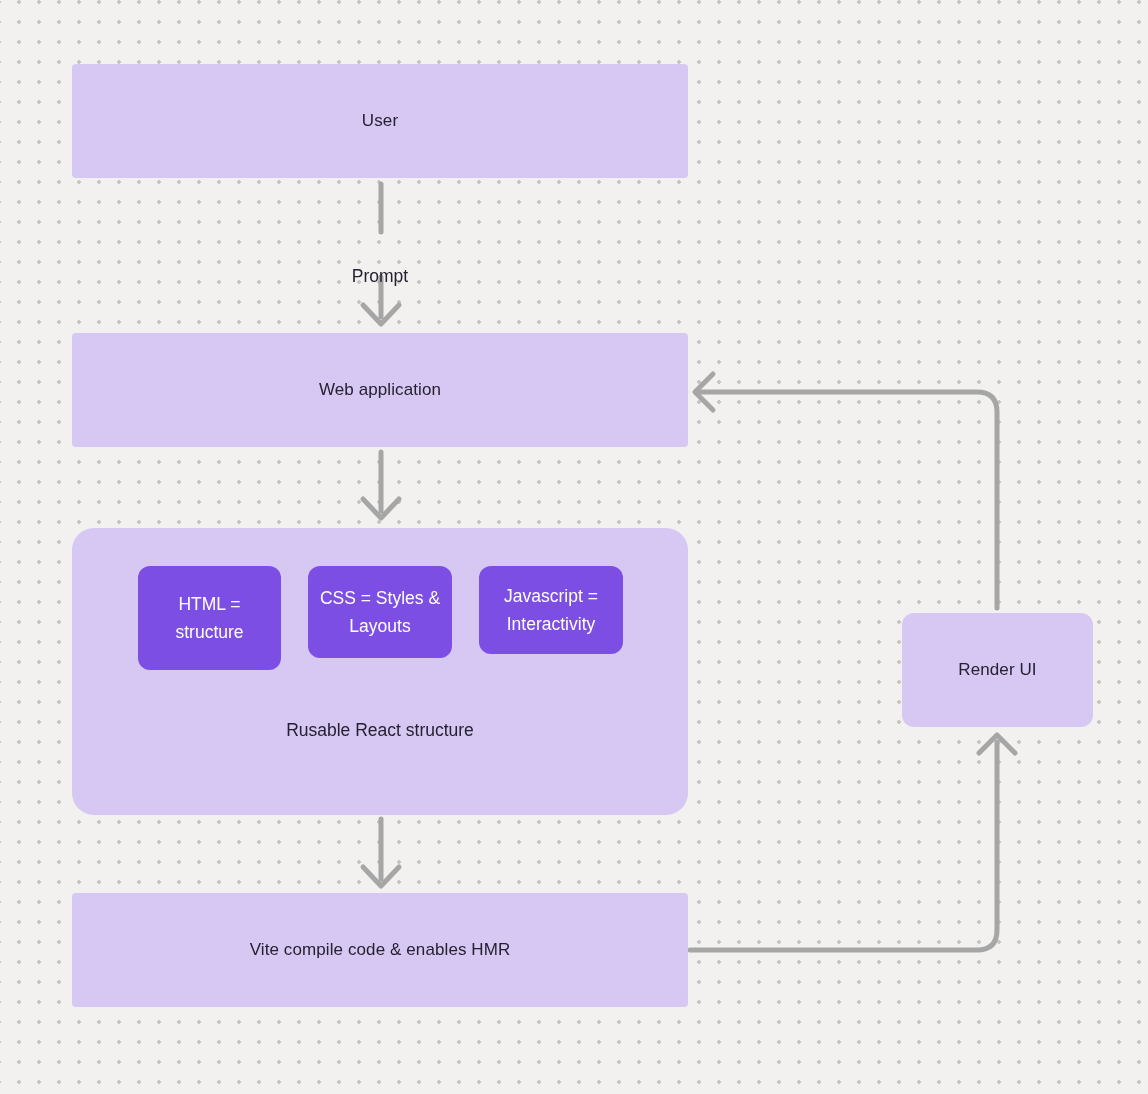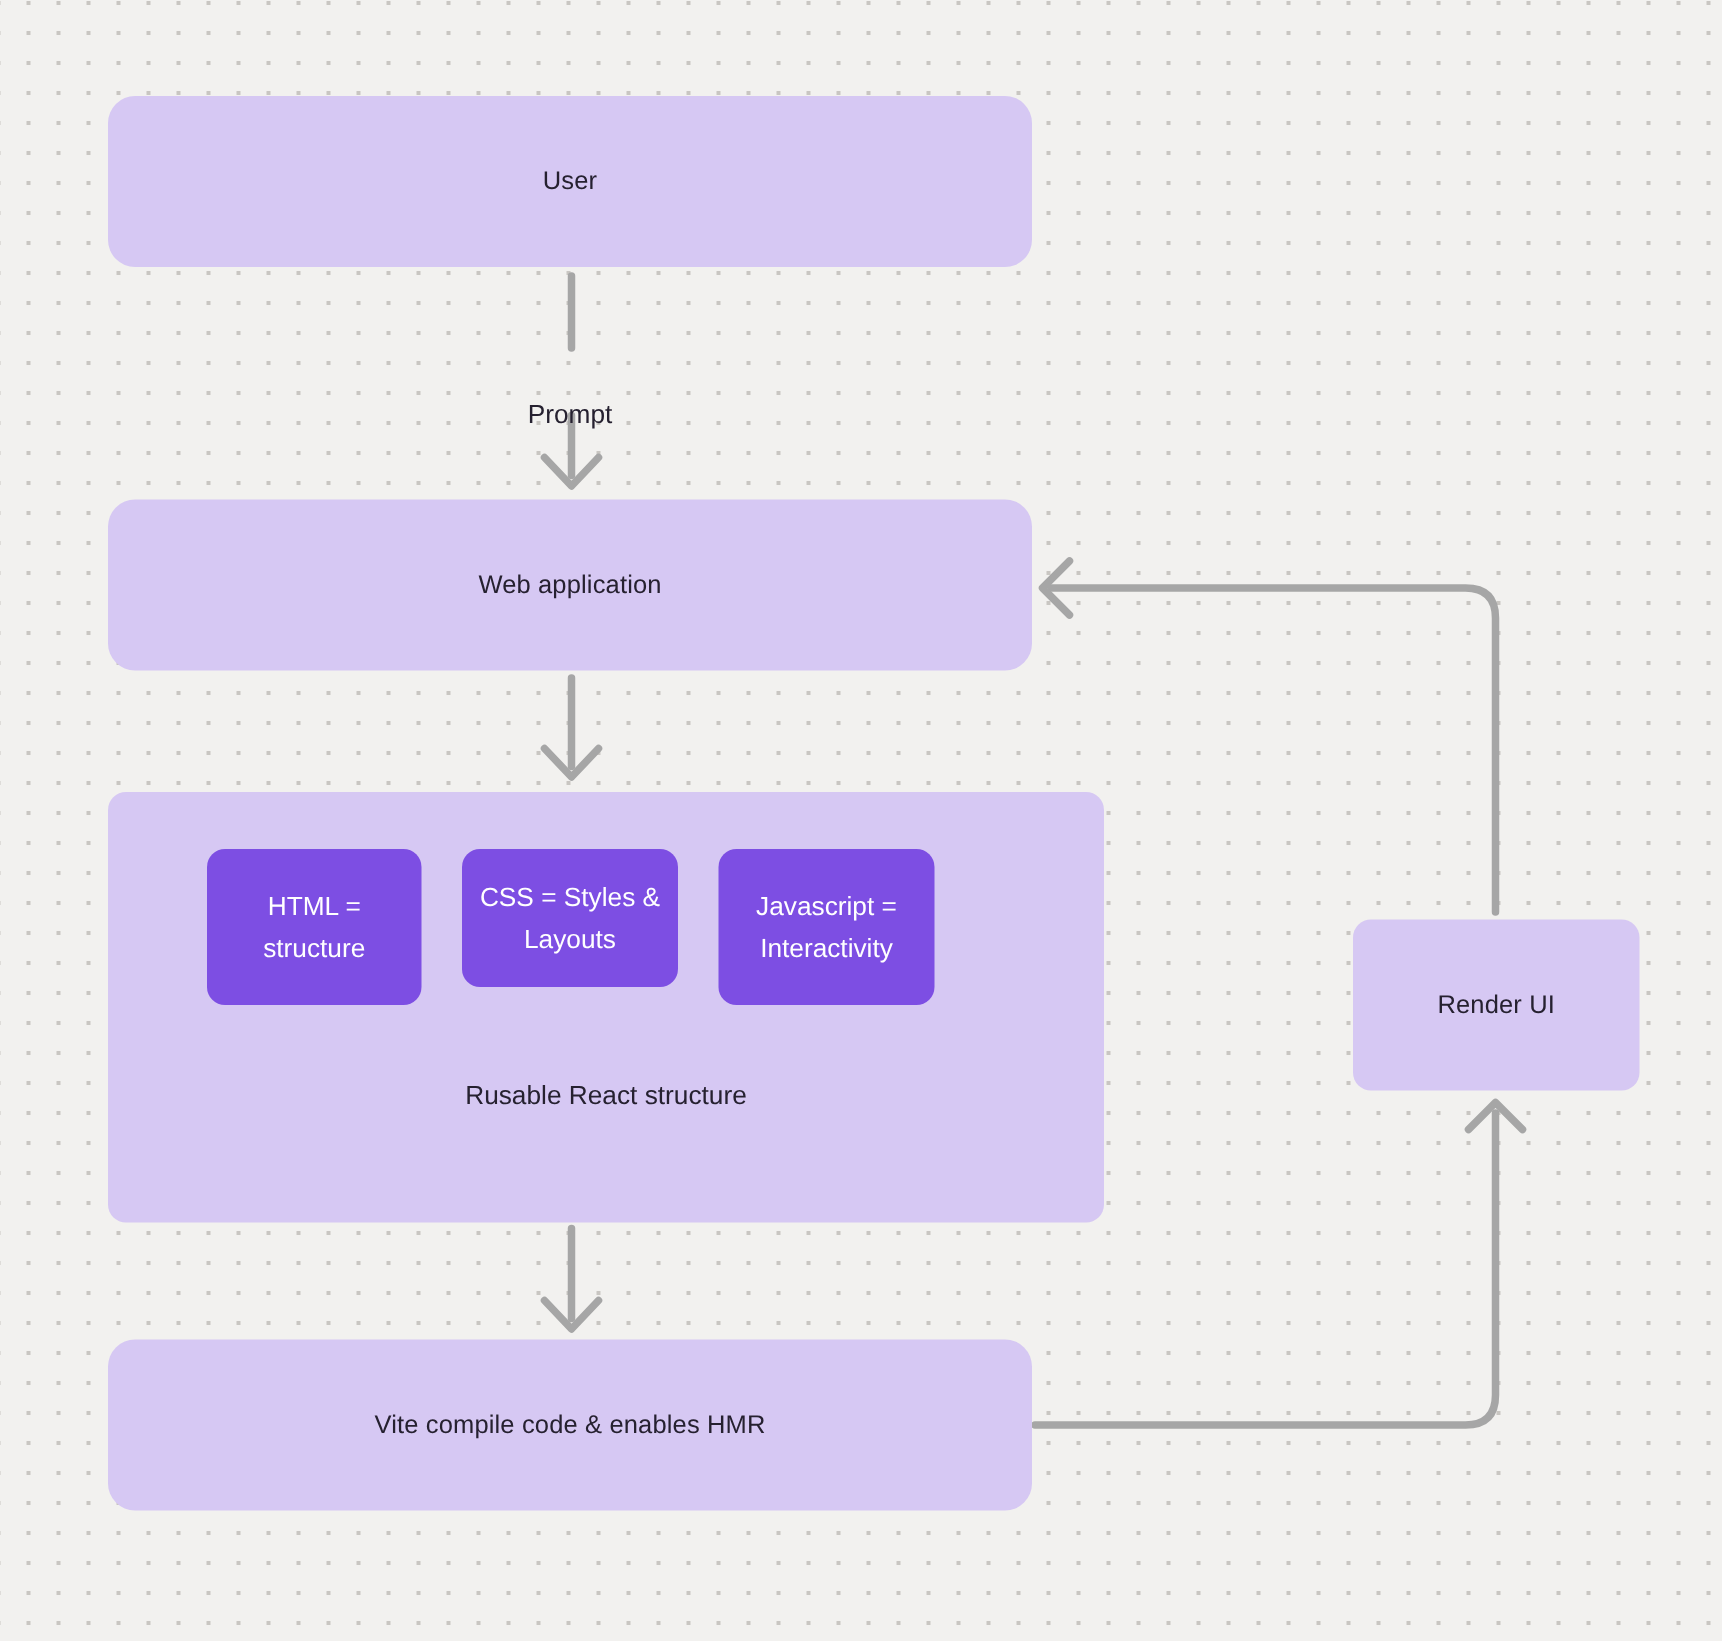--- a/index.html
+++ b/index.html
@@ -15,51 +15,50 @@
     background-color: #f2f1ef;
     background-image: radial-gradient(circle, #c9c6c2 1.6px, transparent 1.7px);
     background-size: 20px 20px;
     background-position: 9px 12px;
     font-family: "Liberation Sans", sans-serif;
     color: #262130;
   }
   .node {
     position: absolute;
     background: #d6c8f3;
-    border-radius: 18px;
+    border-radius: 4px;
     display: flex;
     align-items: center;
     justify-content: center;
     font-size: 17px;
     letter-spacing: 0.1px;
   }
   .node.small-radius { border-radius: 12px; }
   .group-node {
     position: absolute;
     background: #d6c8f3;
-    border-radius: 12px;
-    padding-left: 48px;
+    border-radius: 22px;
   }
   .chip {
     position: absolute;
     background: #7d4ee3;
     color: #ffffff;
     border-radius: 12px;
     display: flex;
     align-items: center;
     justify-content: center;
     text-align: center;
     font-size: 17.5px;
     line-height: 28px;
     padding: 0 10px;
     box-sizing: border-box;
   }
   .chip-1 { left: 66px;  top: 38px; width: 143px; height: 104px; }
   .chip-2 { left: 236px; top: 38px; width: 144px; height: 92px; }
-  .chip-3 { left: 407px; top: 38px; width: 144px; height: 104px; }
+  .chip-3 { left: 407px; top: 38px; width: 144px; height: 88px; }
   .group-caption {
     position: absolute;
     left: 0;
     right: 0;
     top: 192px;
     text-align: center;
     font-size: 17.5px;
   }
   .edge-label {
     position: absolute;

